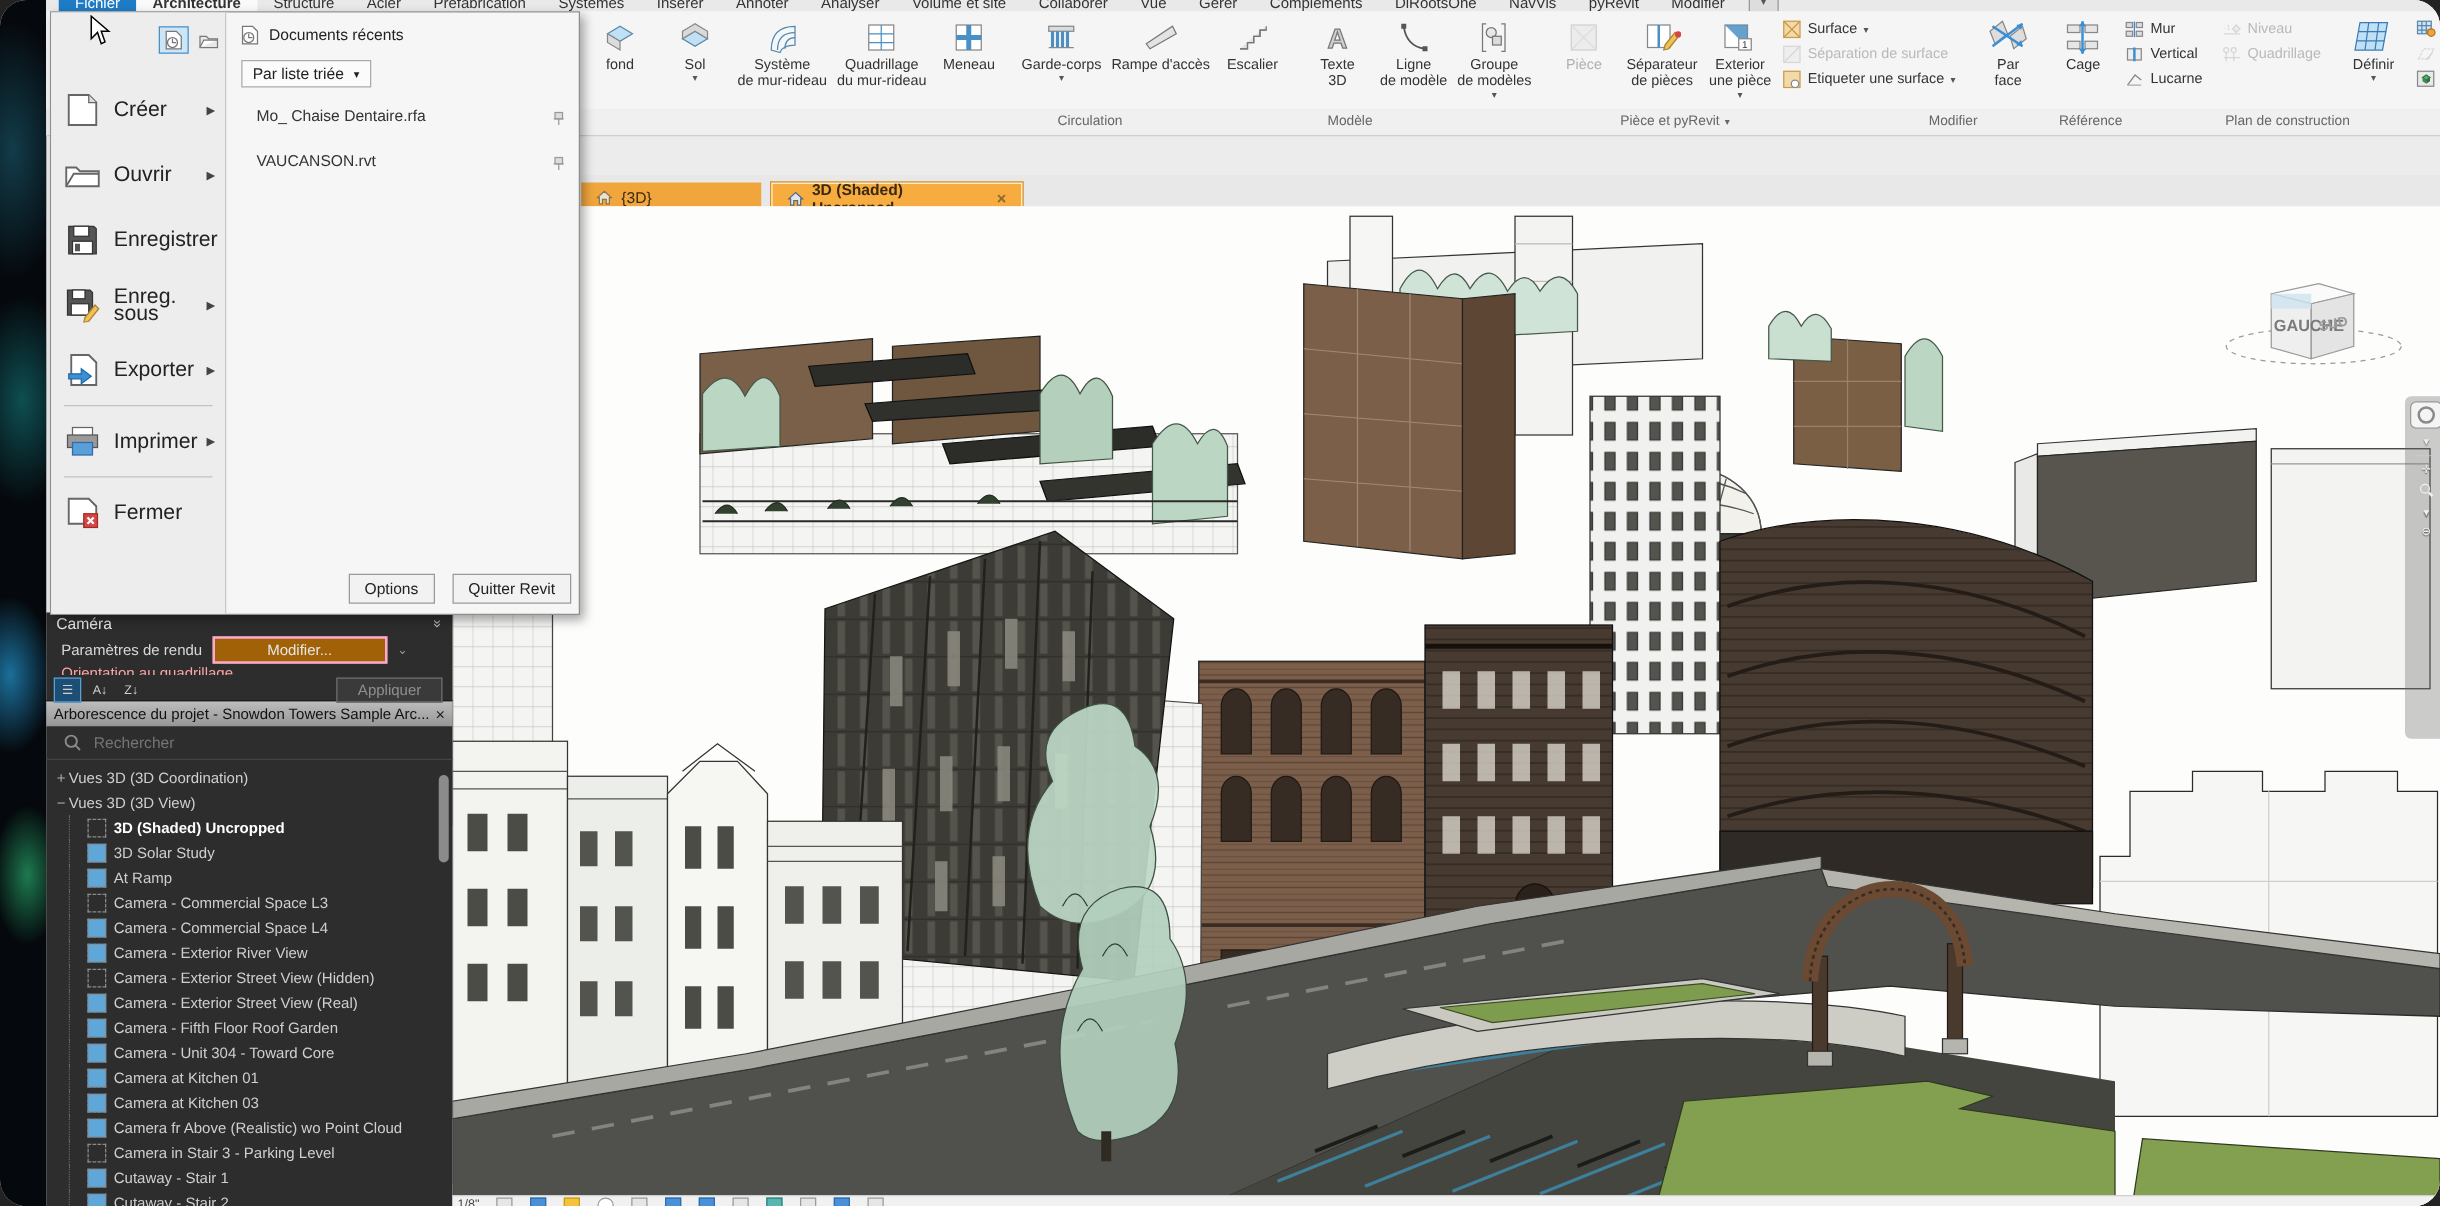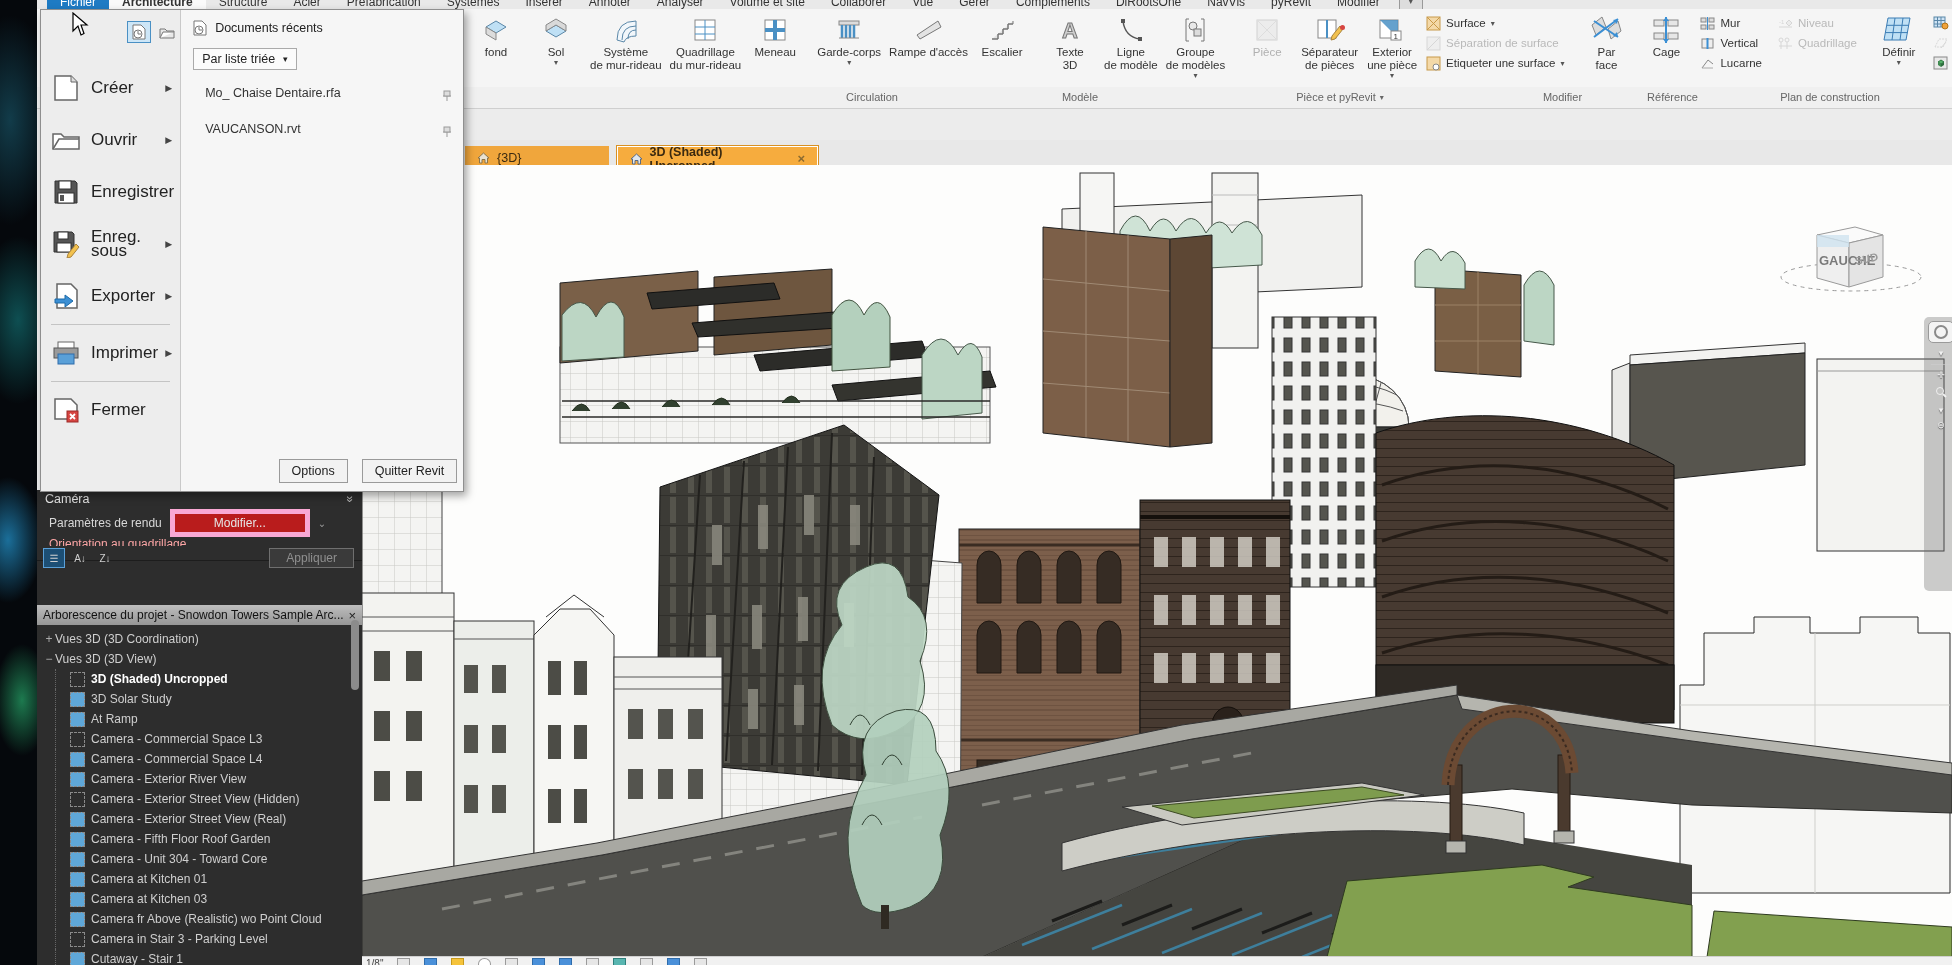--- a/index.html
+++ b/index.html
@@ -1,17 +1,17 @@
 <!DOCTYPE html>
 <html><head>
 <meta charset="utf-8">
 <style>
   html,body{margin:0;padding:0;background:#222;}
   #screen{position:relative;width:1952px;height:965px;overflow:hidden;background:#ececec;
-    font-family:"Liberation Sans",sans-serif;color:#222;}
+    font-family:"Liberation Sans",sans-serif;color:#222;border-radius:21px;}
   
   #wallpaper{position:absolute;left:0;top:0;width:37px;height:965px;background:
     radial-gradient(60px 120px at 18px 320px,#0e4f52 0%,rgba(14,79,82,0) 70%),
     radial-gradient(50px 90px at 8px 540px,#1b6f9a 0%,rgba(27,111,154,0) 70%),
     radial-gradient(40px 80px at 22px 700px,#1d7a4f 0%,rgba(29,122,79,0) 70%),
     radial-gradient(60px 140px at 10px 120px,#123c4a 0%,rgba(18,60,74,0) 75%),
     #05080c;}
   
   #ribbon{position:absolute;left:37px;top:0;right:0;height:108px;background:#f0f0f0;border-bottom:1px solid #cfcfcf;}
   #tabstrip{height:9px;overflow:hidden;background:#e9e9e9;display:flex;align-items:flex-start;padding-left:10px;}
@@ -53,27 +53,27 @@
   .rfile .rname{flex:1;font-size:12.5px;color:#333;line-height:15px;padding-left:12px;padding-right:6px;}
   .rfile .pin{flex:0 0 14px;margin-top:2px;}
   #fm-buttons{position:absolute;right:10px;bottom:8px;display:flex;gap:14px;}
   .fm-btn{border:1px solid #9a9a9a;background:#f2f2f2;font-size:12.5px;padding:4px 12px;color:#222;}
   
   #leftpanel{position:absolute;left:37px;top:490px;width:325px;bottom:0;background:#2d2d2d;color:#ddd;z-index:2;}
   #campanel{position:relative;height:70px;border-bottom:1px solid #1d1d1d;}
   .cam-title{display:flex;justify-content:space-between;align-items:center;font-size:12.5px;color:#e6e6e6;padding:2px 8px 0 8px;}
   .chev-up{display:inline-block;transform:rotate(90deg);color:#bbb;font-size:12px;}
   .cam-row{display:flex;align-items:center;gap:8px;padding:3px 8px 0 12px;font-size:12px;color:#d8d8d8;}
-  .btn-dark{background:#b91c1c;border:5px solid #f9a8d4;color:#e6e6e6;font-size:12px;text-align:center;padding:2px 0;width:140px;}
+  .btn-dark{background:#a16207;border:2px solid #f9a8d4;color:#e6e6e6;font-size:12px;text-align:center;padding:2px 0;width:140px;}
   .cam-clip{height:9px;overflow:hidden;padding-left:12px;font-size:12px;color:#fca5a5;}
   .cam-sortrow{display:flex;align-items:center;padding:2px 8px 0 6px;gap:5px;}
   .srt{width:20px;height:18px;display:flex;align-items:center;justify-content:center;font-size:10px;color:#cfcfcf;}
   .srt.sel{background:#1d4f75;border:1px solid #5aa0d8;}
   .apply{margin-left:auto;background:#3a3a3a;border:1px solid #6f6f6f;color:#8f8f8f;font-size:12px;padding:2px 16px;}
-  #pb-title{height:20px;background:linear-gradient(#bdbdbd,#969696);color:#111;font-size:12px;display:flex;align-items:center;padding:0 6px;margin-top:44px;}
+  #pb-title{height:20px;background:linear-gradient(#bdbdbd,#969696);color:#111;font-size:12px;display:flex;align-items:center;padding:0 6px;}
   #pb-title .x{margin-left:auto;color:#222;font-size:13px;}
   #pb-search{display:flex;align-items:center;gap:8px;height:26px;border-bottom:1px solid #444;padding:0 10px 0 14px;}
   #pb-search input{background:transparent;border:none;outline:none;color:#9a9a9a;font-size:12.5px;font-family:"Liberation Sans",sans-serif;width:200px;}
   #tree{position:relative;padding:4px 0 0 6px;font-size:12px;color:#cfcfcf;overflow:hidden;height:calc(100% - 120px);}
   .ti{display:flex;align-items:center;height:20px;white-space:nowrap;}
   .ti .exp{width:12px;color:#aaa;text-align:center;flex:0 0 12px;}
   .ti .g1{width:14px;flex:0 0 14px;border-left:1px dotted #666;height:20px;}
   .ti .vicon{width:13px;height:13px;flex:0 0 13px;border:1px dashed #8a8a8a;margin-right:6px;}
   .ti .vicon.blue{background:#5fa7d8;}
   .ti.cur{color:#fff;font-weight:bold;}
@@ -887,20 +887,27 @@
       <span class="srt">A↓</span>
       <span class="srt">Z↓</span>
       <button class="apply">Appliquer</button>
     </div>
   </div>
 
   <div id="pb-title">
     <span>Arborescence du projet - Snowdon Towers Sample Arc...</span>
     <span class="x">×</span>
   </div>
+  <div id="pb-search">
+    <svg width="14" height="14">
+          <circle cx="6" cy="6" r="4.5" fill="none" stroke="#8a8a8a" stroke-width="1.5"></circle>
+          <path d="M9.5,9.5 L13,13" stroke="#8a8a8a" stroke-width="1.5"></path>
+        </svg>
+    <input placeholder="Rechercher" style="">
+  </div>
   <div id="tree">
     <div class="ti">
           <span class="exp">+</span>
           <span>Vues 3D (3D Coordination)</span>
         </div>
     <div class="ti">
           <span class="exp">−</span>
           <span>Vues 3D (3D View)</span>
         </div>
     <div class="ti cur">

